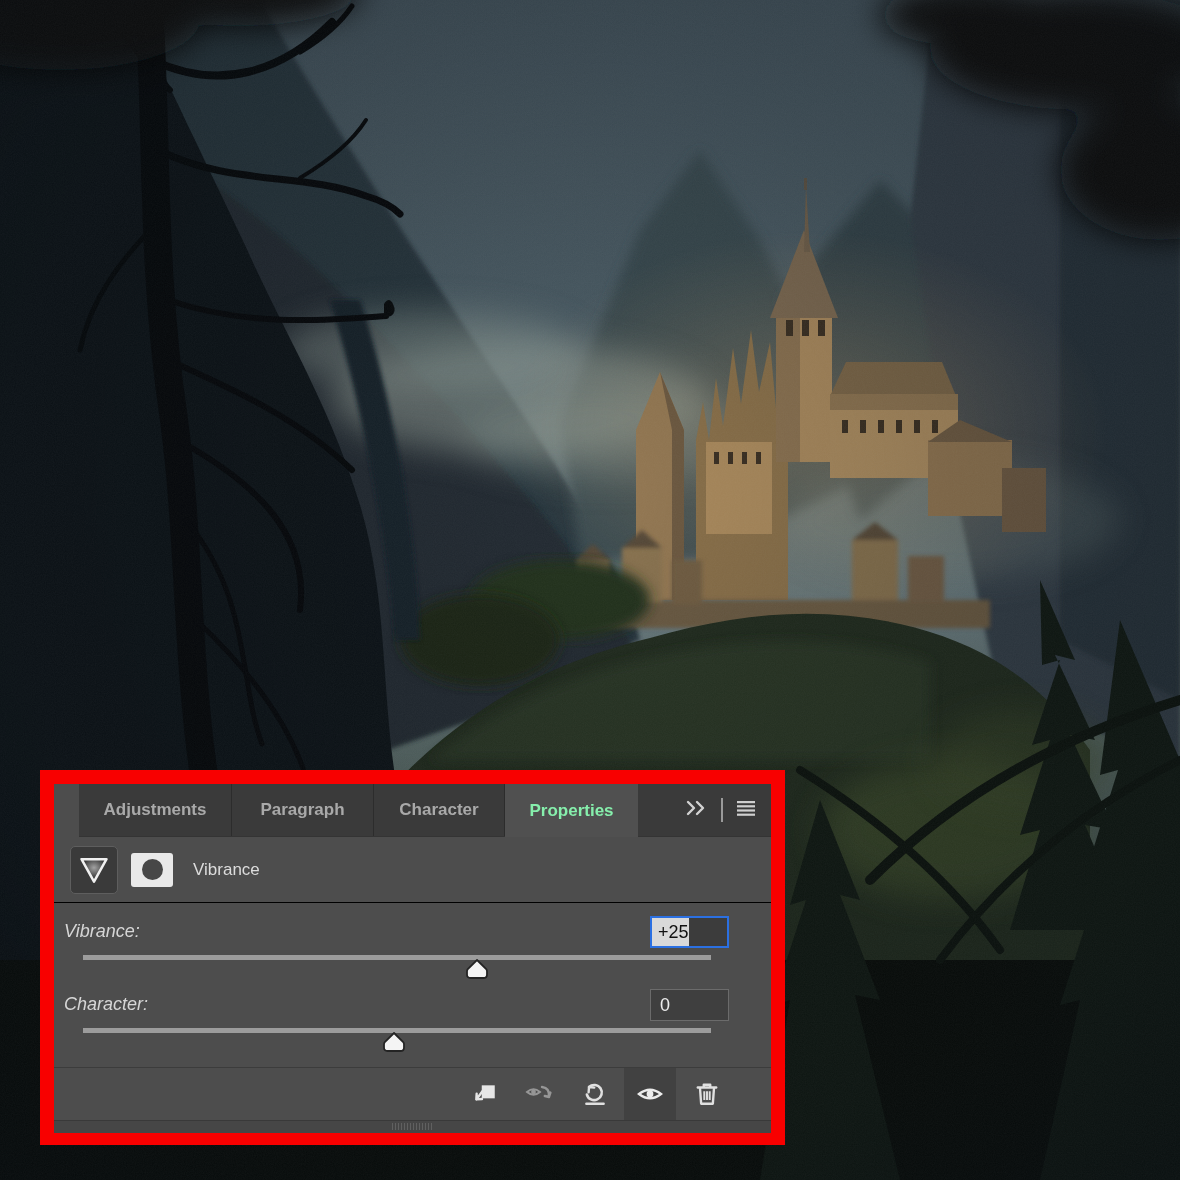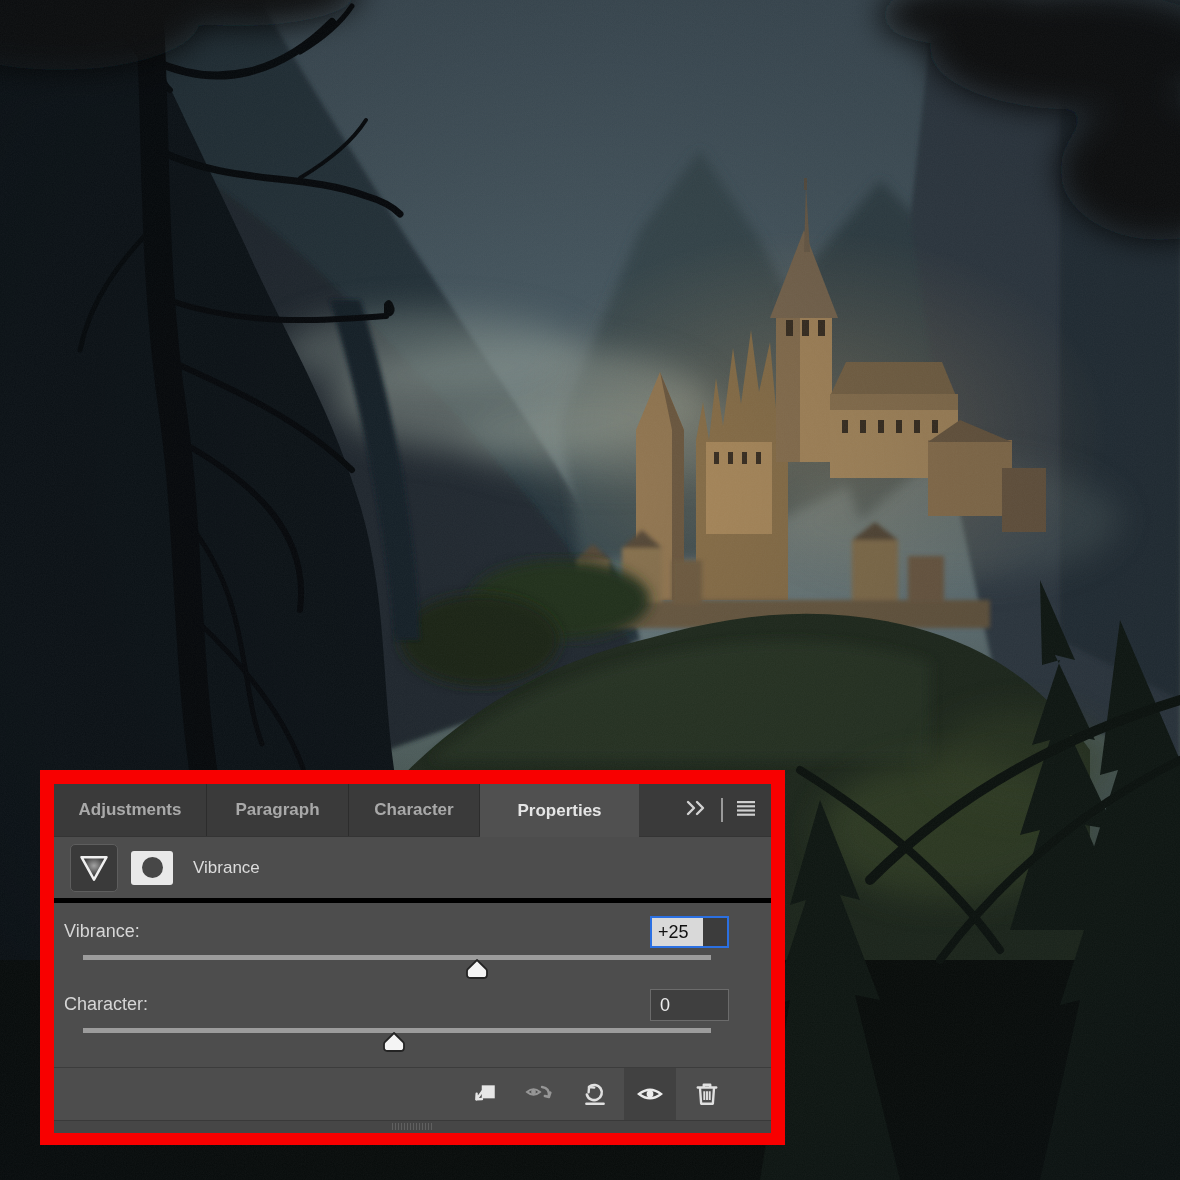--- a/index.html
+++ b/index.html
@@ -10,49 +10,49 @@
   }
   
   .photo{position:absolute;inset:0;}
   
   .red-frame{
     position:absolute;left:40px;top:770px;width:745px;height:375px;
     box-sizing:border-box;border:14px solid #f80000;background:#4d4d4d;
   }
   .panel{position:absolute;inset:0;color:#d4d4d4;}
   
-  .tabstrip{height:52px;background:#3a3a3a;display:flex;align-items:stretch;border-bottom:1px solid #343434;}
+  .tabstrip{height:52px;background:#3a3a3a;display:flex;align-items:stretch;border-bottom:1px solid #343434;margin-left:25px;}
   .tab{
     display:flex;align-items:center;justify-content:center;
     font-size:17px;font-weight:600;color:#a9a9a9;
     border-right:1px solid #2c2c2c;box-sizing:border-box;cursor:default;
   }
   .tab.t0{width:153px;} .tab.t1{width:131px;} .tab.t2{width:142px;}
-  .tab.active{width:159px;background:#505050;color:#e5e5e5;font-weight:700;border-right:none;margin-bottom:-1px;text-align:center;}
+  .tab.active{width:133px;background:#505050;color:#86efac;font-weight:700;border-right:none;margin-bottom:-1px;text-align:center;}
   .tabstrip-right{flex:1;display:flex;align-items:center;justify-content:flex-end;gap:13px;padding-right:15px;}
   .vdivider{width:2px;height:24px;background:#9a9a9a;}
   .istroke{stroke:#d2d2d2;fill:none;stroke-width:2.4;stroke-linecap:round;stroke-linejoin:round;}
   
-  .hdr{height:66px;display:flex;align-items:center;gap:13px;padding-left:16px;border-bottom:5px solid #000000;box-sizing:border-box;}
+  .hdr{height:66px;display:flex;align-items:center;gap:13px;padding-left:16px;border-bottom:1px solid #000000;box-sizing:border-box;}
   .adj-icon{width:48px;height:48px;background:#3a3a3a;border:1px solid #5e5e5e;border-radius:5px;
     display:flex;align-items:center;justify-content:center;box-sizing:border-box;}
   .mask-thumb{width:42px;height:34px;background:#e9e9e9;border-radius:3px;
     display:flex;align-items:center;justify-content:center;}
   .mask-dot{width:21px;height:21px;border-radius:50%;background:#474747;}
   .hdr-title{font-size:17px;color:#dcdcdc;margin-left:7px;}
   
   .controls{position:relative;height:164px;}
-  .ctl-label{position:absolute;left:10px;font-size:18px;color:#d6d6d6;}
+  .ctl-label{position:absolute;left:10px;font-size:18px;color:#d6d6d6;font-style:italic;}
   .field{
     position:absolute;left:596px;width:79px;height:32px;box-sizing:border-box;
     background:#3f3f3f;border:1px solid #6b6b6b;display:flex;align-items:center;
     font-size:18px;color:#ececec;padding-left:9px;
   }
   .field.focused{border:2px solid #2b70e2;background:#3c3c3c;padding-left:0;}
-  .sel-text{background:#d9d9d9;color:#101010;padding:3px 14px 3px 6px;line-height:22px;}
+  .sel-text{background:#d9d9d9;color:#101010;padding:3px 0 3px 6px;line-height:22px;}
   .track{position:absolute;left:29px;width:628px;height:5px;background:#9c9c9c;}
   .thumb{position:absolute;width:22px;height:20px;}
   
   .toolbar{height:53px;border-top:1px solid #3c3c3c;position:relative;box-sizing:border-box;}
   .tb-active-bg{position:absolute;left:570px;top:0;width:52px;height:52px;background:#414141;}
   .tb-btn{position:absolute;top:3px;width:44px;height:46px;display:flex;align-items:center;justify-content:center;}
   .bottomstrip{height:12px;background:#464646;border-top:1px solid #393939;position:relative;}
   .grip{
     position:absolute;left:50%;top:2px;transform:translateX(-50%);
     width:42px;height:7px;

